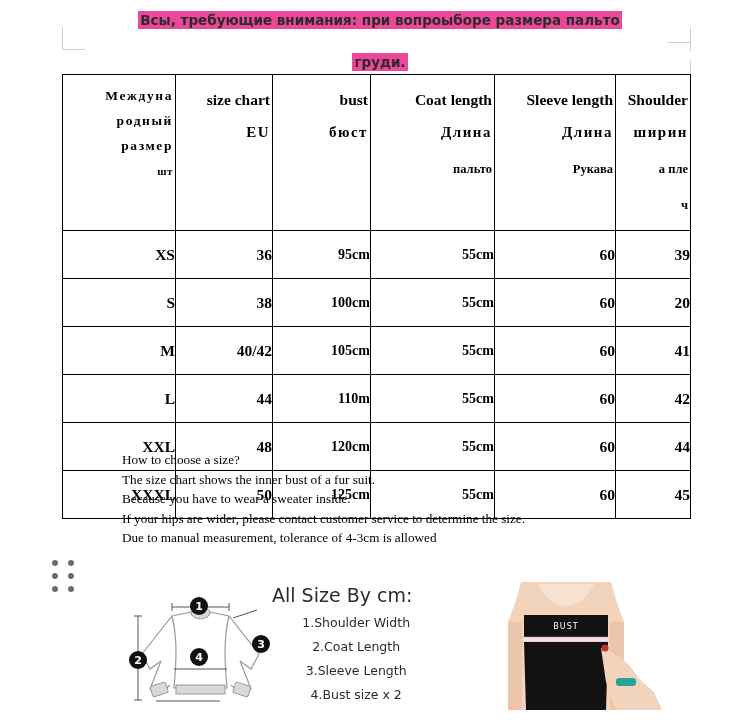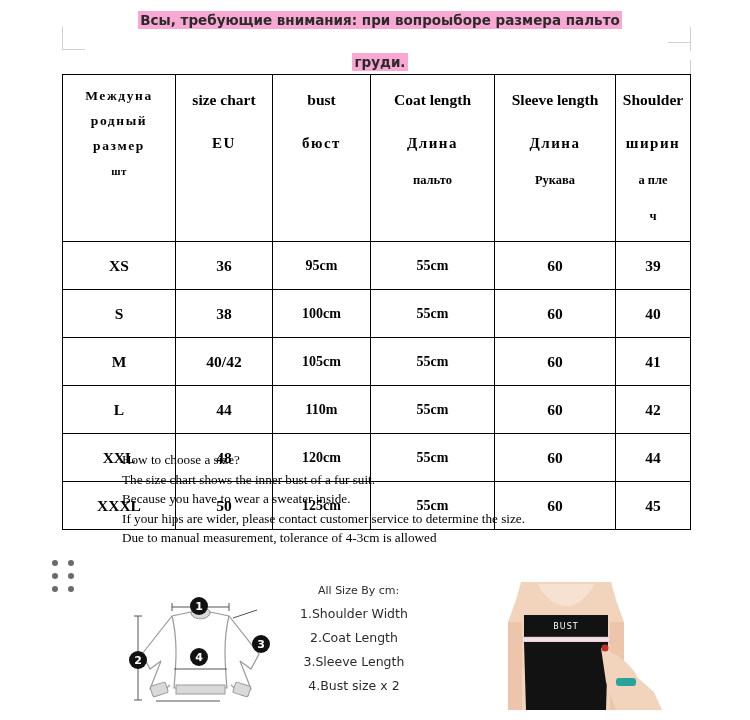--- a/index.html
+++ b/index.html
@@ -54,59 +54,59 @@
     top: 10px;
     width: 570px;
     text-align: center;
     font-family: "DejaVu Sans", sans-serif;
     font-weight: bold;
     font-size: 13.5px;
     line-height: 21px;
     color: #2b2b2b;
   }
   .banner .hl {
-    background: #f9a8d4;
+    background: #ec4899;
     box-decoration-break: clone;
     -webkit-box-decoration-break: clone;
     padding: 1px 2px;
   }
 
   
   .size-table {
     position: absolute;
     left: 62px;
     top: 74px;
     width: 628px;
     border-collapse: collapse;
     table-layout: fixed;
   }
   .size-table td, .size-table th {
     border: 1px solid #000000;
-    text-align: center;
+    text-align: right;
     vertical-align: middle;
     font-weight: bold;
     padding: 0;
   }
   .size-table thead th {
     height: 100px;
     font-size: 15.5px;
     line-height: 21px;
     padding: 4px 2px 14px 2px;
     vertical-align: top;
   }
   .size-table thead th .en {
     display: block;
     font-size: 15.5px;
     margin-top: 10px;
   }
   .size-table thead th .ru {
     display: block;
     font-size: 15px;
     letter-spacing: 1.5px;
-    margin-top: 23px;
+    margin-top: 12px;
     border-bottom: 1px dotted transparent;
   }
   .size-table thead th .ru2 {
     display: block;
     font-size: 12.5px;
     margin-top: 15px;
   }
   .size-table thead th.col-intl .ru {
     font-size: 13.5px;
     letter-spacing: 1.6px;
@@ -183,23 +183,22 @@
   }
   .legend {
     position: absolute;
     left: 272px;
     top: 4px;
     font-family: "DejaVu Sans", sans-serif;
     font-size: 12.5px;
     color: #2b2b2b;
   }
   .legend .legend-title {
-    font-size: 11px;
+    font-size: 19px;
     margin-bottom: 9px;
-    margin-left: 46px;
   }
   .legend ol {
     list-style: none;
     margin: 0;
     padding: 0 0 0 28px;
     text-align: center;
   }
   .legend li {
     margin-bottom: 9px;
     white-space: nowrap;
@@ -277,21 +276,21 @@
         <td class="small">55cm</td>
         <td>60</td>
         <td>39</td>
       </tr>
       <tr>
         <td>S</td>
         <td>38</td>
         <td class="small">100cm</td>
         <td class="small">55cm</td>
         <td>60</td>
-        <td>40</td>
+        <td>20</td>
       </tr>
       <tr>
         <td>M</td>
         <td>40/42</td>
         <td class="small">105cm</td>
         <td class="small">55cm</td>
         <td>60</td>
         <td>41</td>
       </tr>
       <tr>

